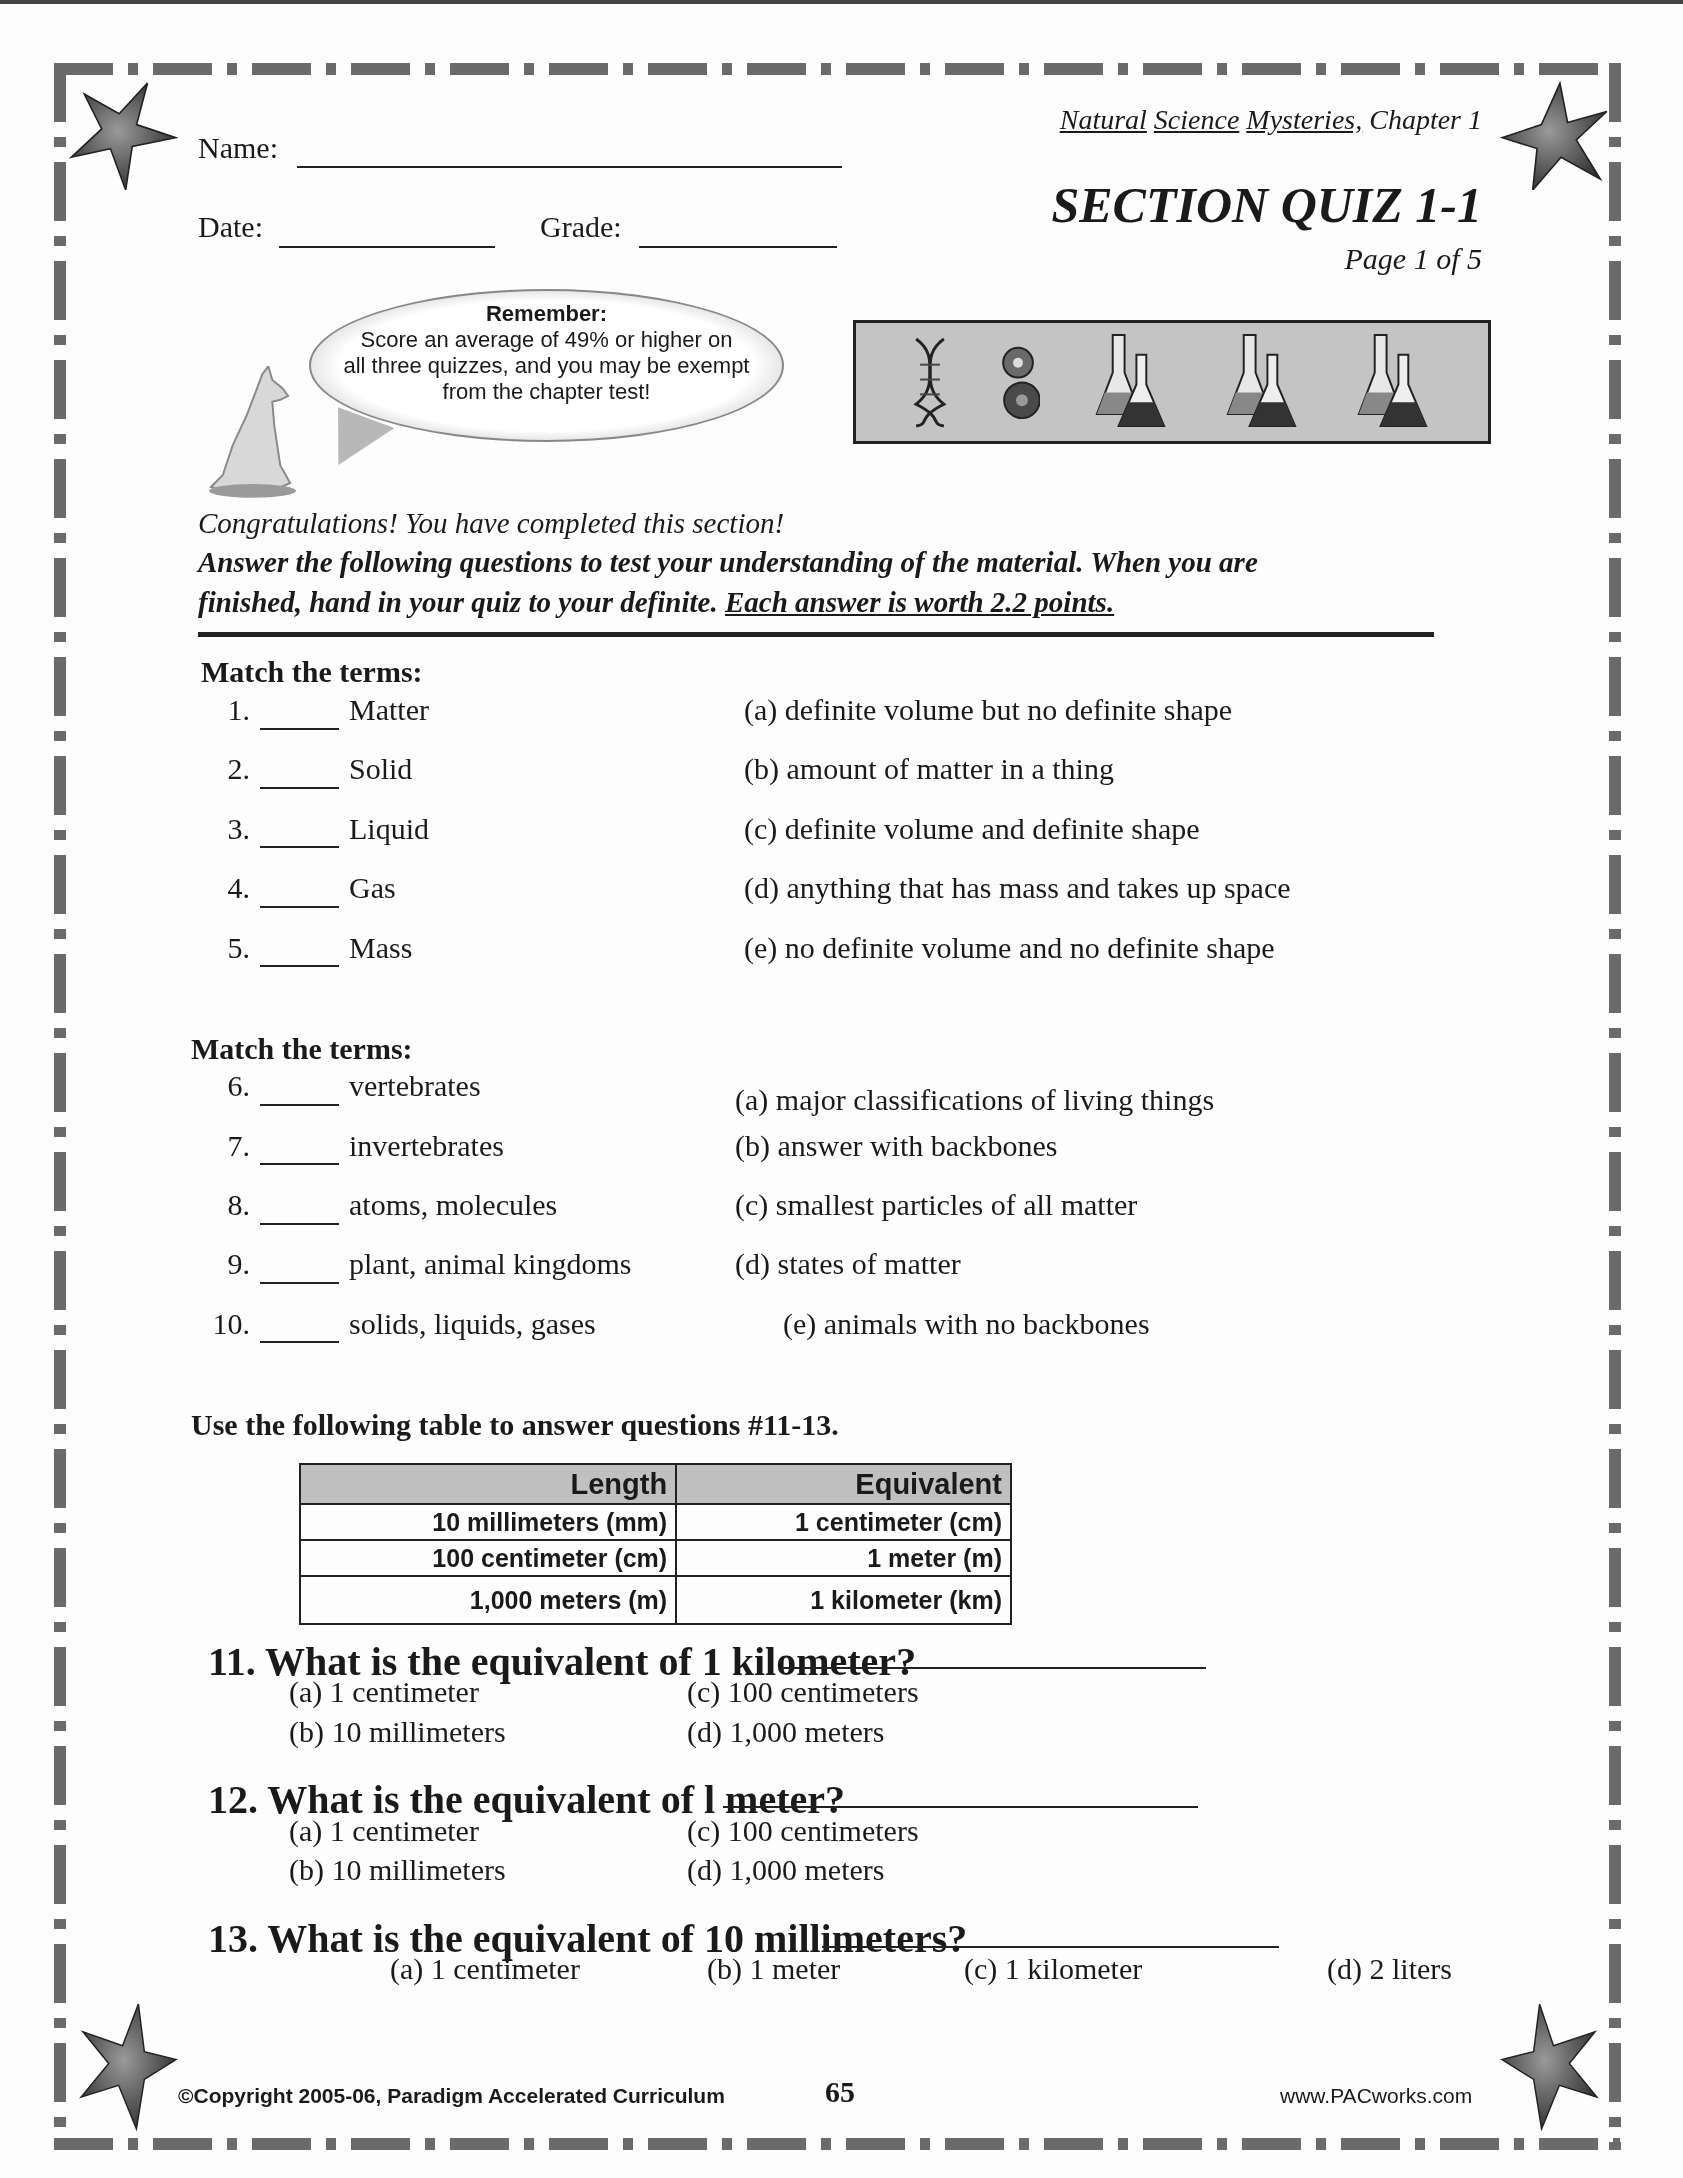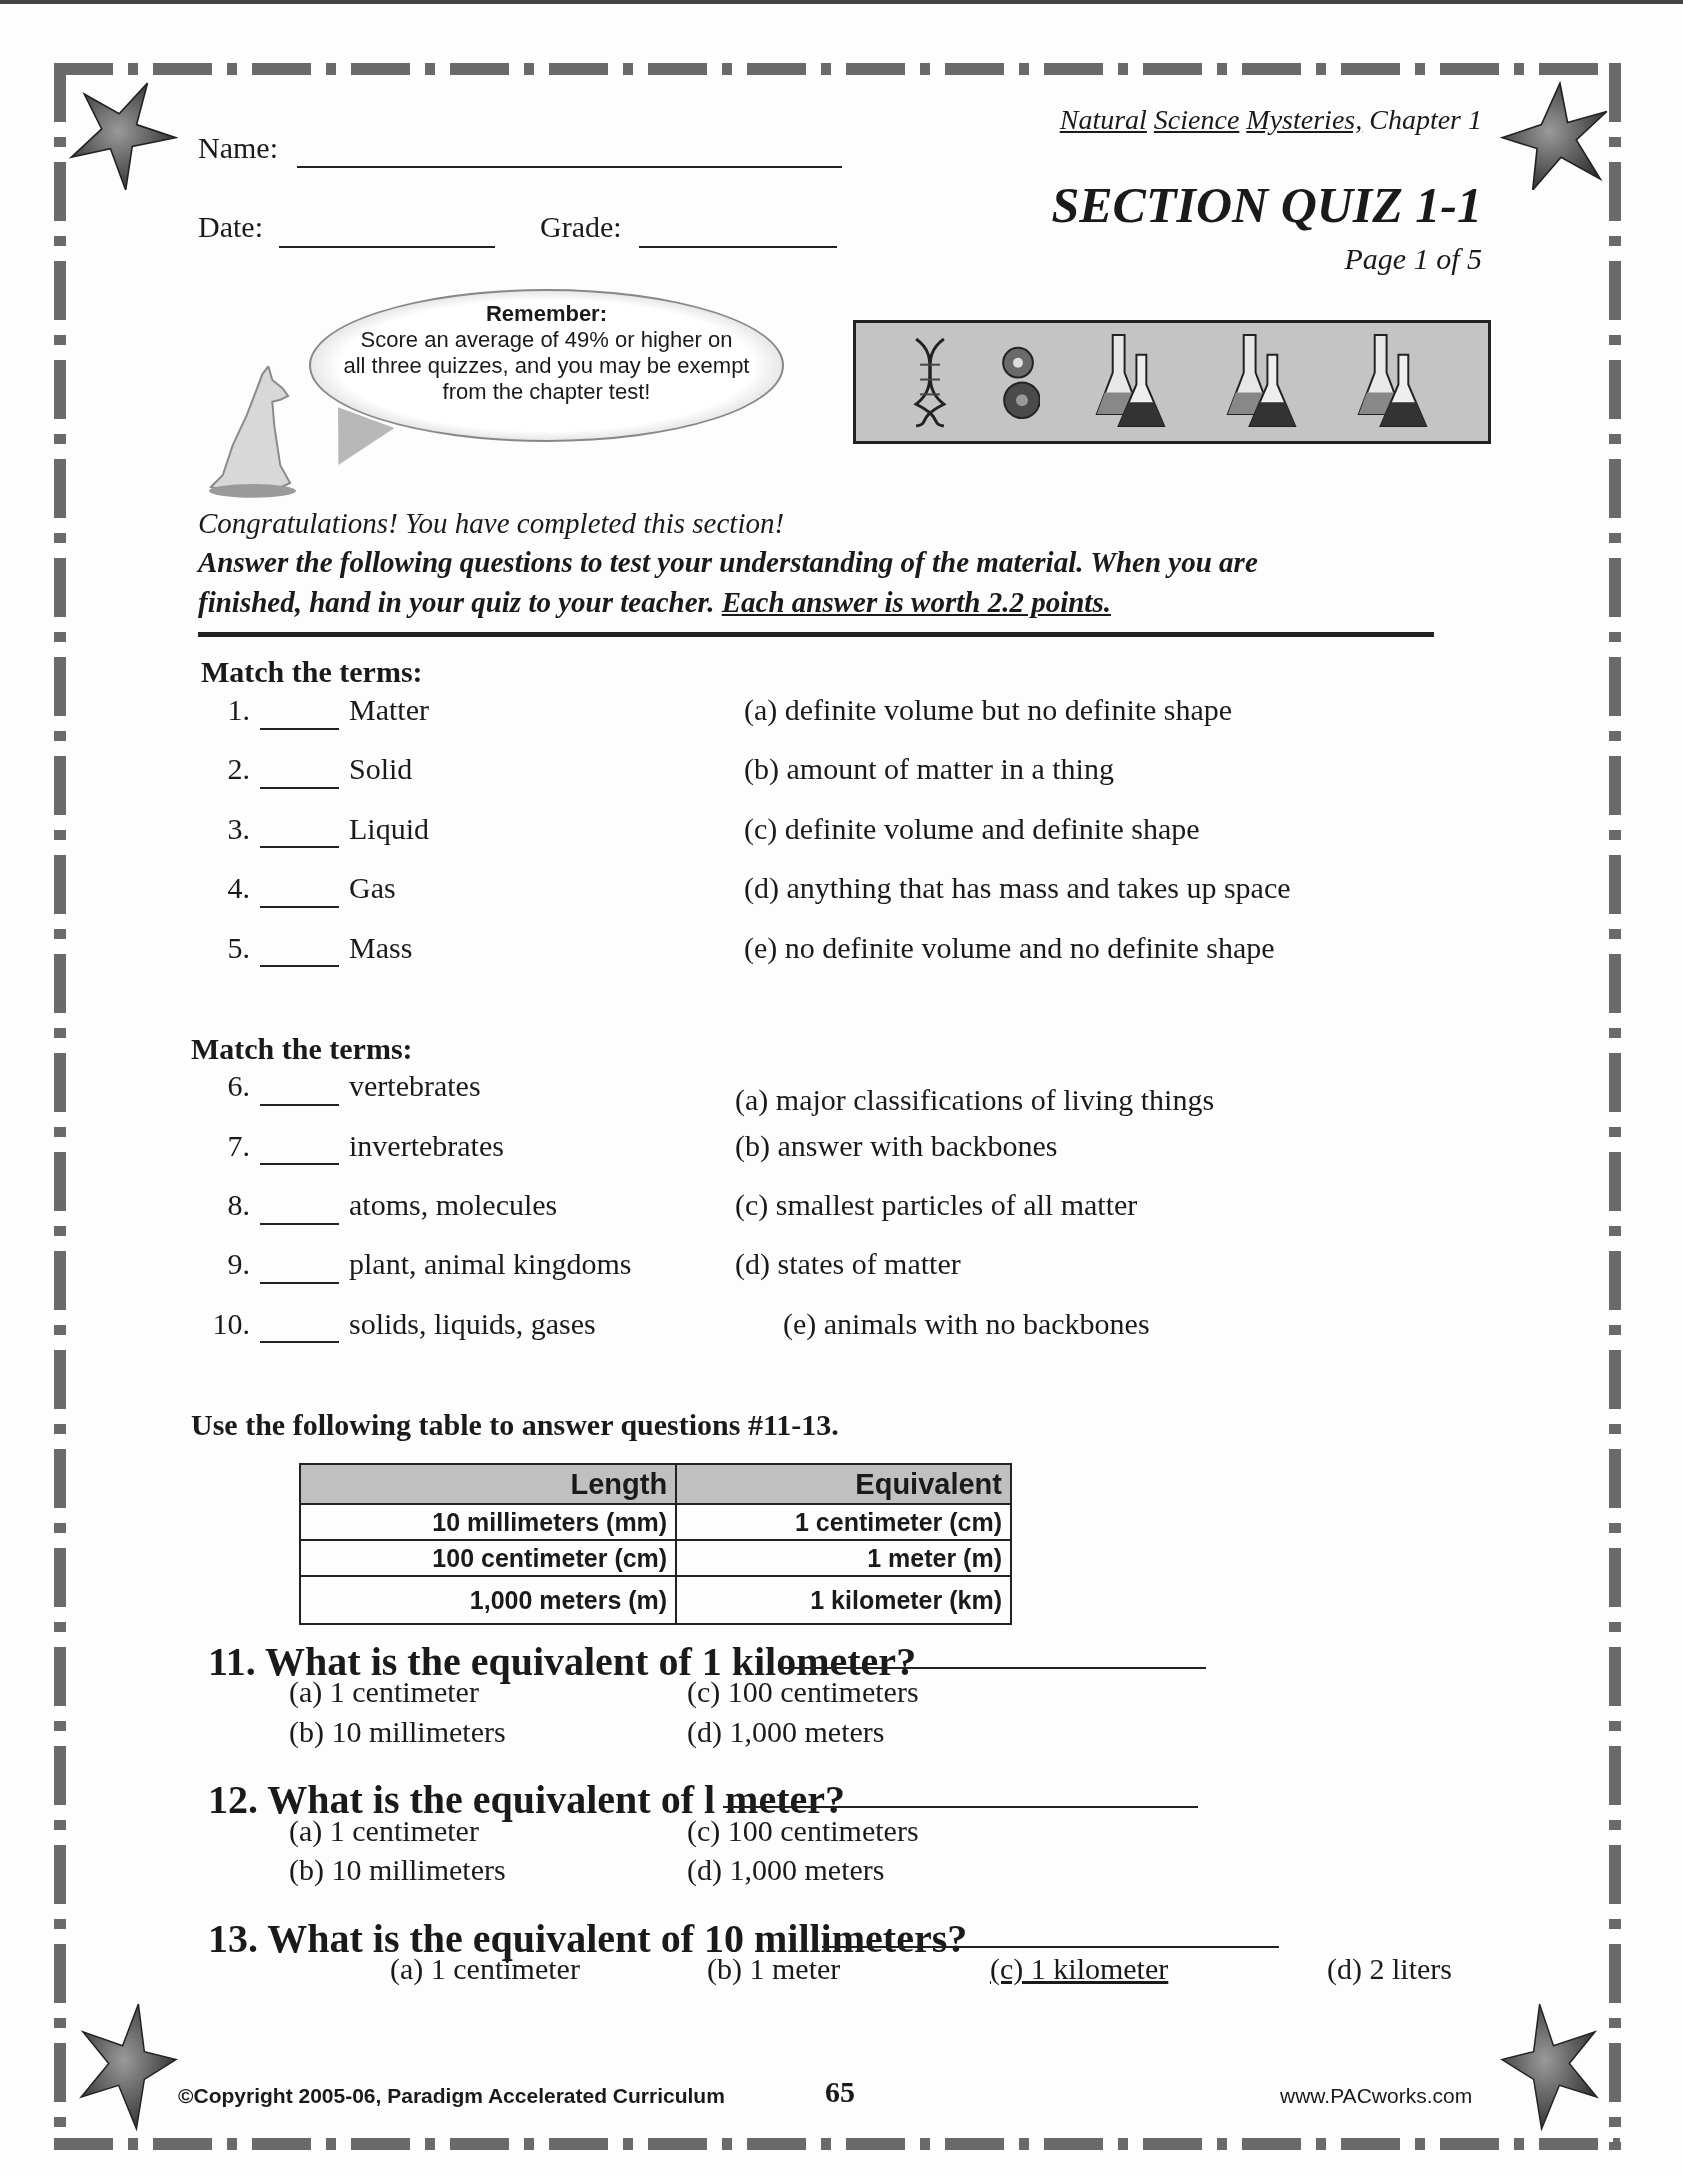--- a/index.html
+++ b/index.html
@@ -127,21 +127,21 @@
     <path d="M22,2 L34,2 L34,40 L50,82 L6,82 L22,40 Z" fill="#e8e8e8" stroke="#222" stroke-width="2"></path>
     <path d="M14,60 L42,60 L50,82 L6,82 Z" fill="#888"></path>
     <path d="M46,22 L56,22 L56,52 L74,94 L28,94 L46,52 Z" fill="#eee" stroke="#222" stroke-width="2"></path>
     <path d="M38,70 L64,70 L74,94 L28,94 Z" fill="#333"></path>
   </svg>
 </div>
 
 <div class="abs intro" style="top:507px;">Congratulations! You have completed this section!</div>
 <div class="abs intro intro-bold" style="top:546px;">Answer the following questions to test your understanding of the material.  When you are</div>
 <div class="abs intro intro-bold" style="top:586px;">
-  <span>finished, hand in your quiz to your teacher. </span><u>Each answer is worth 2.2 points.</u>
+  <span>finished, hand in your quiz to your definite. </span><u>Each answer is worth 2.2 points.</u>
 </div>
 <div class="abs rule"></div>
 
 <div class="abs section-h" style="left:201px; top:655px;">Match the terms:</div>
 
 <div class="abs row-num" style="left:191px; top:693px;">1.</div>
 <div class="abs row-blank" style="left:260px; top:728px;"></div>
 <div class="abs row-term" style="left:349px; top:693px;">Matter</div>
 <div class="abs row-def" style="left:744px; top:693px;">(a) definite volume but no definite shape</div>
 
@@ -227,19 +227,19 @@
 <div class="abs blank-line" style="left:723px; top:1806px; width:475px;"></div>
 <div class="abs opt" style="left:289px; top:1814px;">(a) 1 centimeter</div>
 <div class="abs opt" style="left:289px; top:1853px;">(b) 10 millimeters</div>
 <div class="abs opt" style="left:687px; top:1814px;">(c) 100 centimeters</div>
 <div class="abs opt" style="left:687px; top:1853px;">(d) 1,000 meters</div>
 
 <div class="abs q" style="left:208px; top:1915px;">13. What is the equivalent of 10 millimeters?</div>
 <div class="abs blank-line" style="left:822px; top:1946px; width:457px;"></div>
 <div class="abs opt" style="left:390px; top:1952px;">(a) 1 centimeter</div>
 <div class="abs opt" style="left:707px; top:1952px;">(b) 1 meter</div>
-<div class="abs opt" style="left:990px; top:1952px;text-decoration:underline;">(c) 1 kilometer</div>
+<div class="abs opt" style="left:964px; top:1952px;">(c) 1 kilometer</div>
 <div class="abs opt" style="left:1327px; top:1952px;">(d) 2 liters</div>
 
 <div class="abs footer" style="left:178px; top:2084px;font-weight:bold;">©Copyright 2005-06, Paradigm Accelerated Curriculum</div>
 <div class="abs pagenum" style="left:825px; top:2075px;">65</div>
 <div class="abs footer" style="left:1280px; top:2084px;">www.PACworks.com</div>
 
 
 </body></html>

